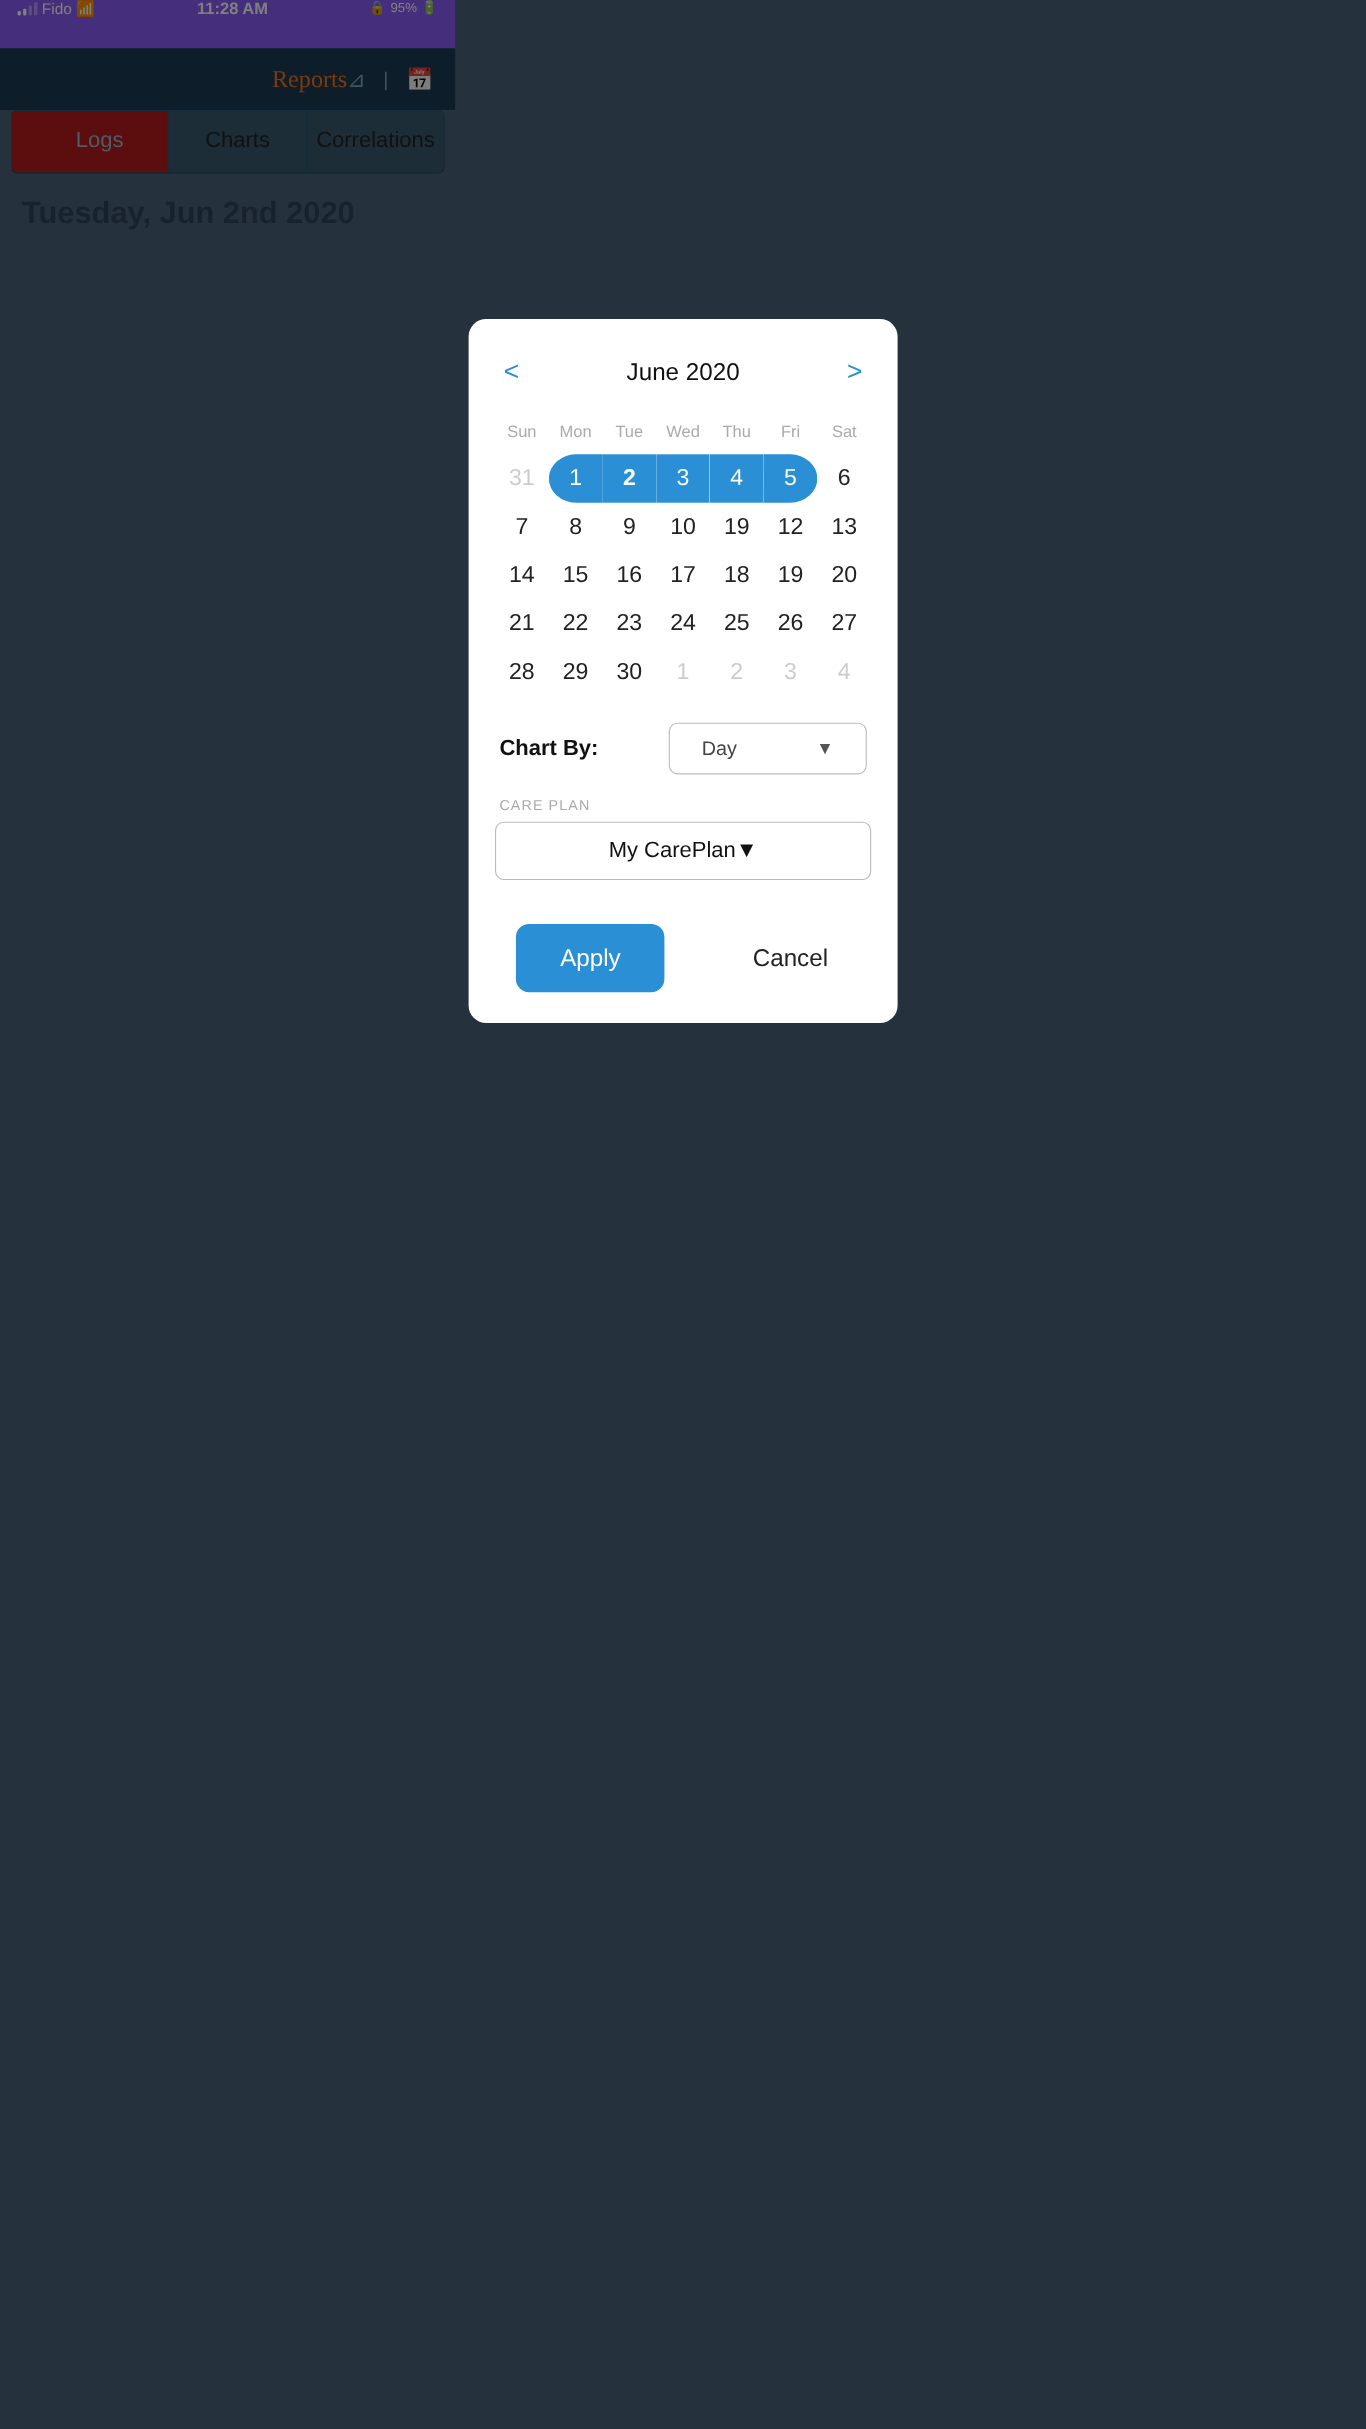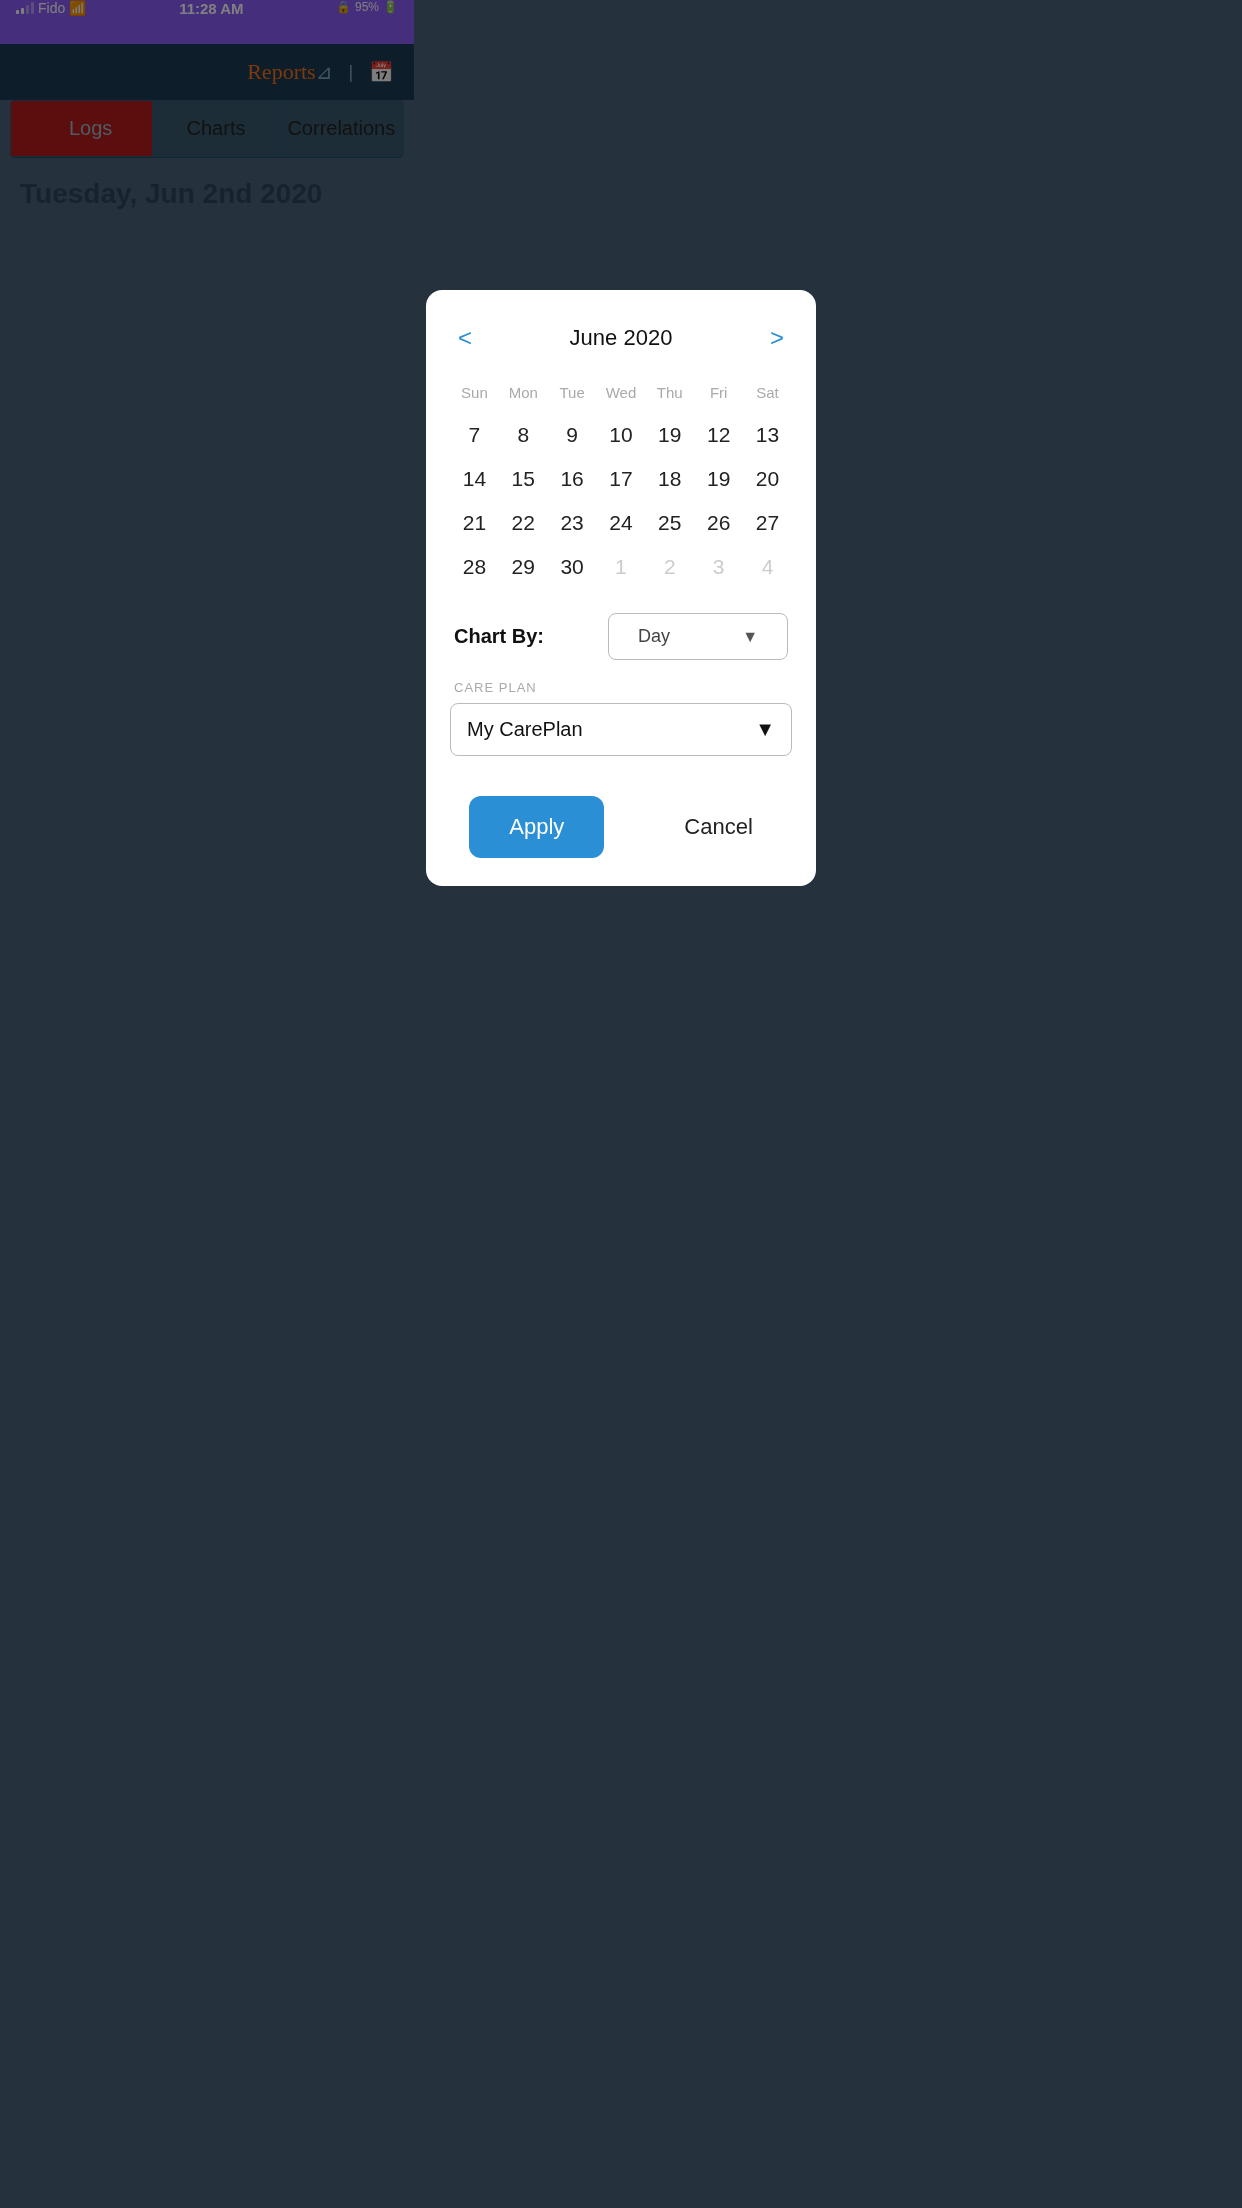--- a/index.html
+++ b/index.html
@@ -203,21 +203,21 @@
       padding: 0 4px;
     }
     .care-plan-select {
       border: 1.5px solid #bbb;
       border-radius: 8px;
       padding: 14px 16px;
       font-size: 20px;
       color: #111;
       display: flex;
       align-items: center;
-      justify-content: space-between;
+      justify-content: center;
       cursor: pointer;
     }
 
     
     .modal-buttons {
       display: flex;
       align-items: center;
       justify-content: center;
       gap: 60px;
       margin-top: 4px;
@@ -310,20 +310,29 @@
         <th>Mon</th>
         <th>Tue</th>
         <th>Wed</th>
         <th>Thu</th>
         <th>Fri</th>
         <th>Sat</th>
       </tr>
     </thead>
     <tbody>
 
+      <tr>
+        <td class="other-month">31</td>
+        <td style="background:#2a8fd4; color:white; border-radius:50% 0 0 50%; font-weight:400;">1</td>
+        <td style="background:#2a8fd4; color:white; font-weight:700;">2</td>
+        <td style="background:#2a8fd4; color:white;">3</td>
+        <td style="background:#2a8fd4; color:white;">4</td>
+        <td style="background:#2a8fd4; color:white; border-radius:0 50% 50% 0;">5</td>
+        <td>6</td>
+      </tr>
 
       <tr>
         <td>7</td>
         <td>8</td>
         <td>9</td>
         <td>10</td>
         <td>19</td>
         <td>12</td>
         <td>13</td>
       </tr>

